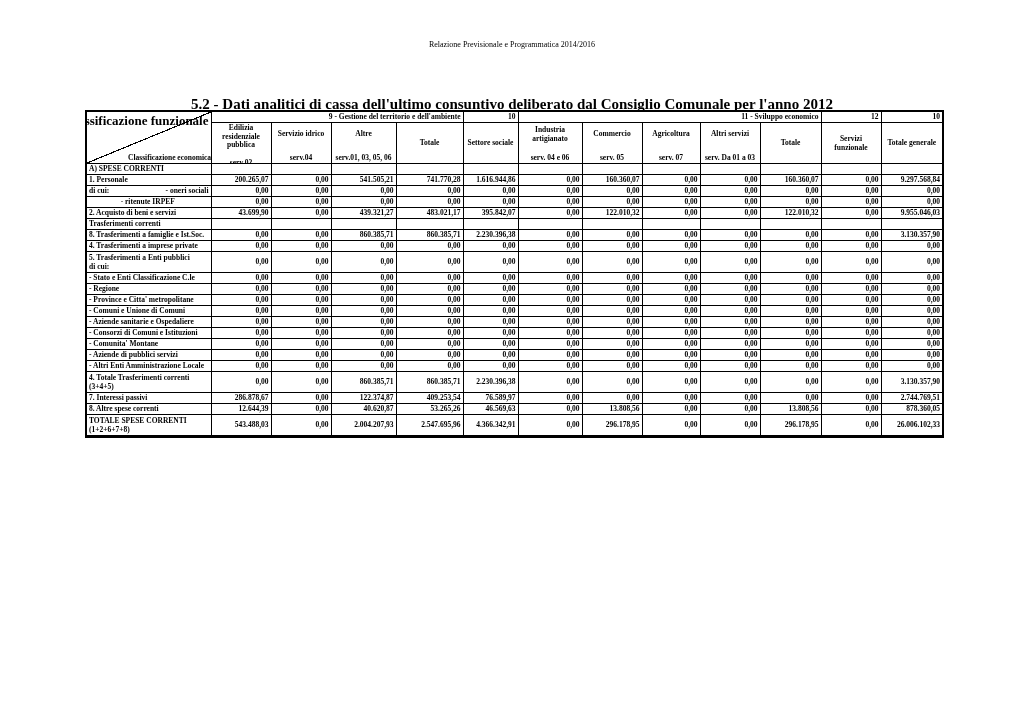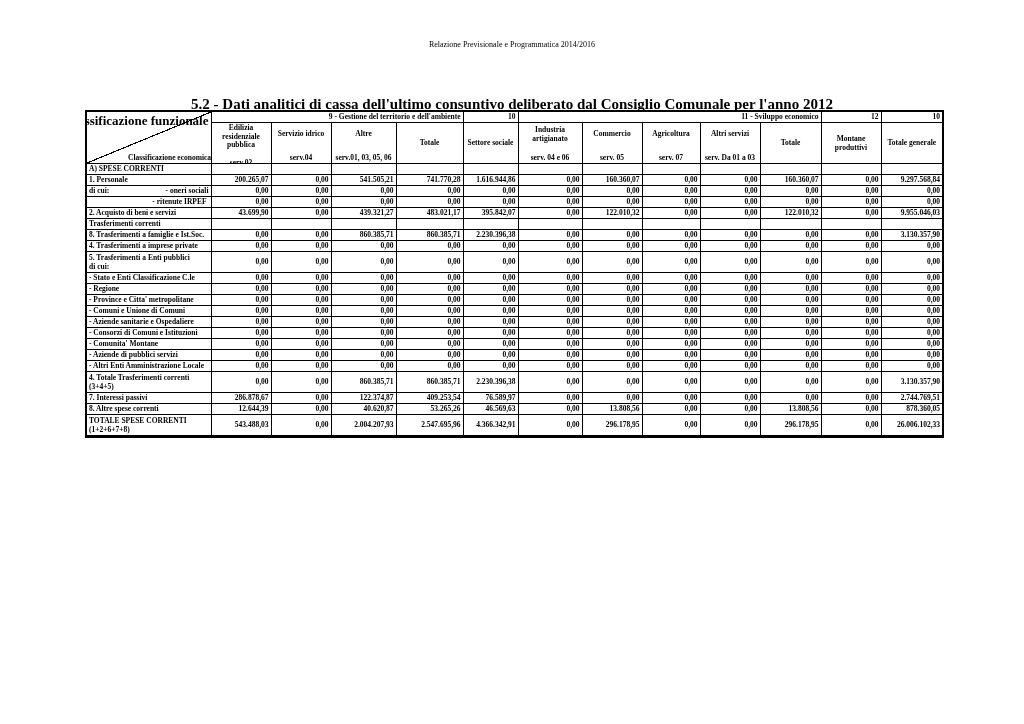--- a/index.html
+++ b/index.html
@@ -29,21 +29,21 @@
   .colhead-inner{display:flex;flex-direction:column;height:40px;align-items:center;}
   .col-title{flex:1;display:flex;align-items:center;justify-content:center;
     text-align:center;white-space:normal;line-height:8.5px;padding:1px 1px 0;}
   .col-sub{white-space:nowrap;padding-bottom:1px;margin-top:8px;}
   tbody td{height:10px;line-height:10px;}
   tr.tall td{height:20px;}
   tr.tall td.lbl{line-height:9px;white-space:normal;}
   td.lbl{text-align:left;padding-left:1px;}
   td.num{text-align:right;padding-right:2px;}
   .split{display:flex;justify-content:space-between;}
-  .rightlab{display:block;text-align:right;padding-right:2px;}
+  .rightlab{display:block;text-align:center;padding-right:2px;}
   .subh{padding-left:9px;}
   thead tr:last-child th{border-bottom:2px solid #000;}
 </style>
 </head>
 <body>
 
 <div class="doc-header">
   <div>Relazione Previsionale e Programmatica 2014/2016</div>
 </div>
 
@@ -132,21 +132,21 @@
               <div class="col-sub">serv. Da 01 a 03</div>
             </div>
           </th>
           <th class="colhead">
             <div class="colhead-inner">
               <div class="col-title">Totale</div>
             </div>
           </th>
           <th class="colhead">
             <div class="colhead-inner">
-              <div class="col-title">Montane produttivi</div>
+              <div class="col-title">Servizi funzionale</div>
             </div>
           </th>
           <th class="colhead">
             <div class="colhead-inner">
               <div class="col-title">Totale generale</div>
             </div>
           </th>
         </tr>
       </thead>
       <tbody>

